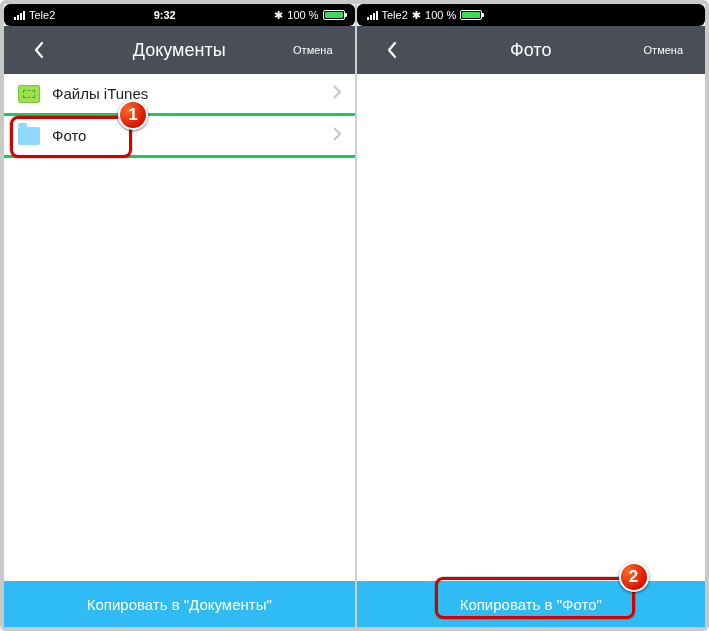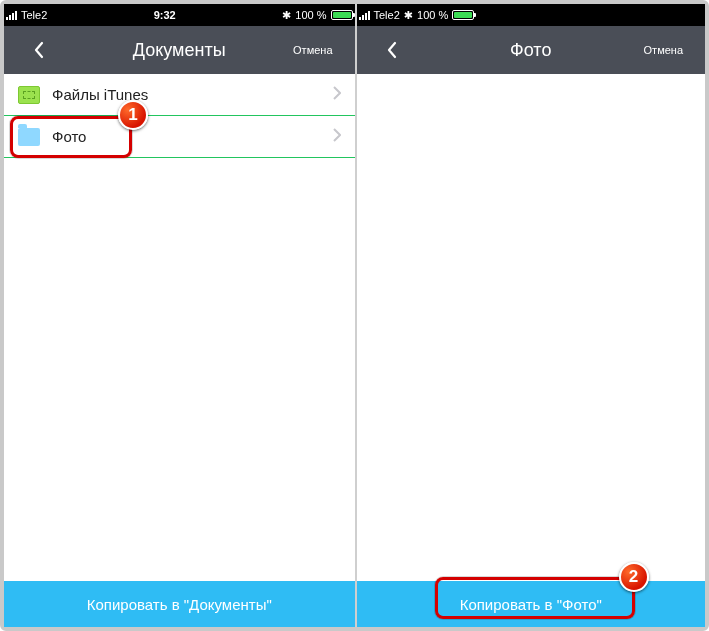--- a/index.html
+++ b/index.html
@@ -30,22 +30,23 @@
   .screen + .screen { border-left: 2px solid #cfcfcf; }
 
   
   .statusbar {
     height: 22px;
     background: #000000;
     color: #ffffff;
     font-size: 11px;
     display: flex;
     align-items: center;
-    padding: 0 2px;
+    padding: 0 10px;
     gap: 4px;
+    border-radius: 6px;
   }
   .sb-left, .sb-right { display: flex; align-items: center; gap: 4px; }
   .sb-center { flex: 1; text-align: center; font-weight: 600; }
   .sb-signal { display: flex; align-items: flex-end; gap: 1px; }
   .sb-signal span {
     width: 2px; background: #fff; display: inline-block;
   }
   .sb-signal span:nth-child(1){height:3px}
   .sb-signal span:nth-child(2){height:5px}
   .sb-signal span:nth-child(3){height:7px}
@@ -83,21 +84,21 @@
   .nav-cancel {
     margin-left: auto; font-size: 11px; cursor: pointer;
   }
 
   
   .list { flex: 1; background:#ffffff; }
   .row {
     height: 42px;
     display:flex; align-items:center;
     padding: 0 14px;
-    border-bottom: 1px solid #22c55e;
+    border-bottom: 3px solid #22c55e;
     cursor: pointer;
     position: relative;
   }
   .row .icon {
     width: 22px; height: 18px; margin-right: 12px;
   }
   .row .label { font-size: 15px; color:#222; }
   .row .chev { margin-left:auto; color:#c7c7cc; }
 
   .folder-green {

